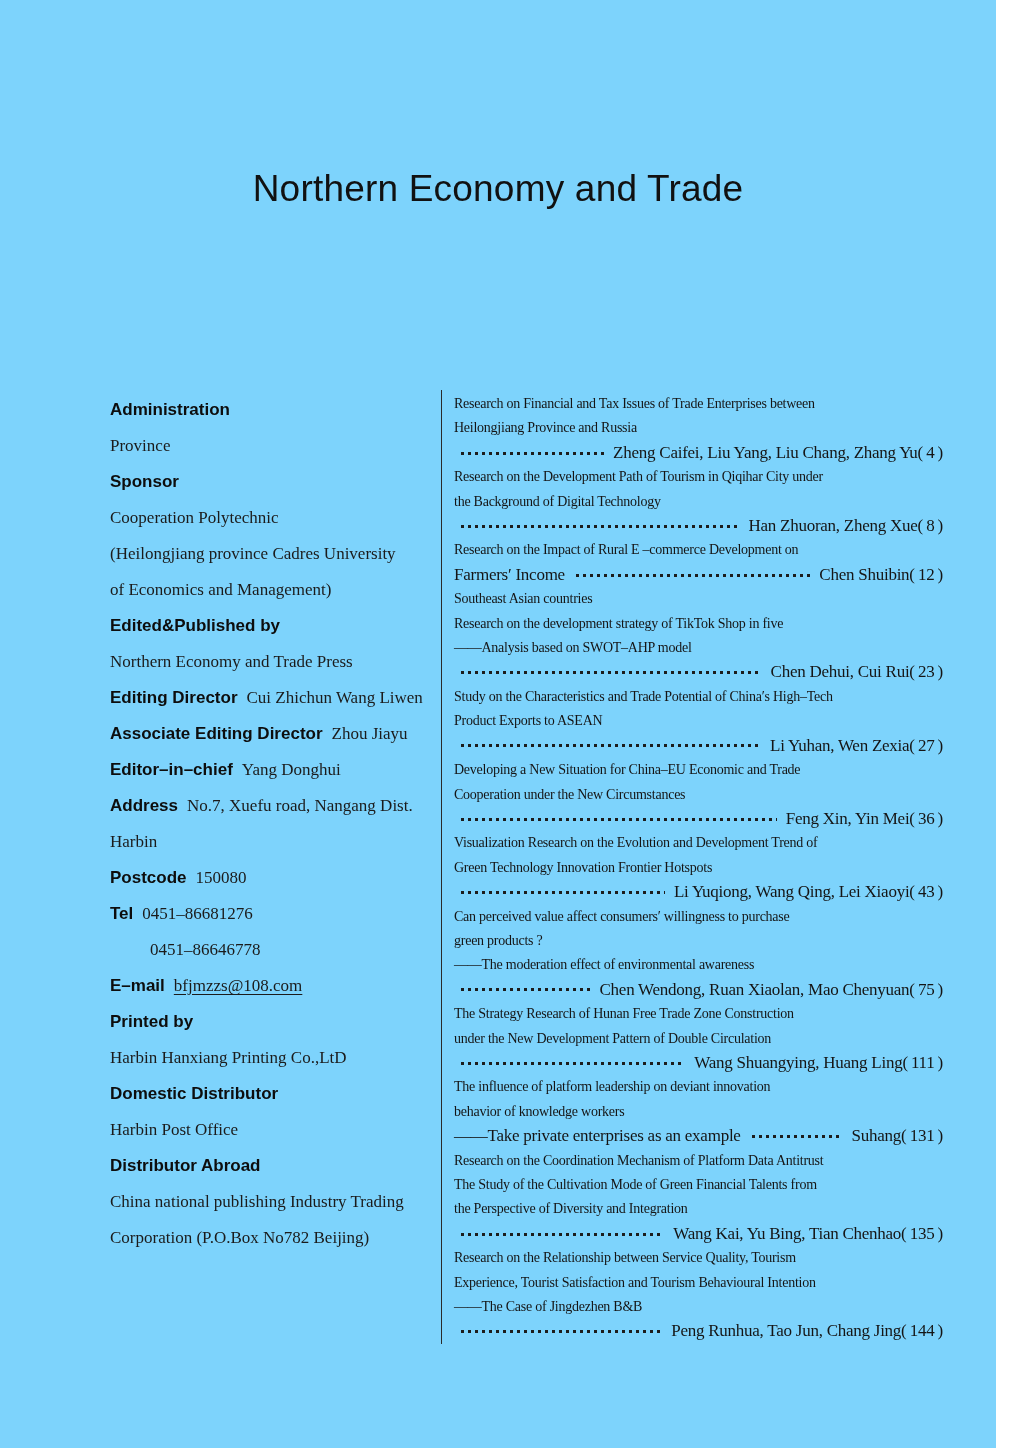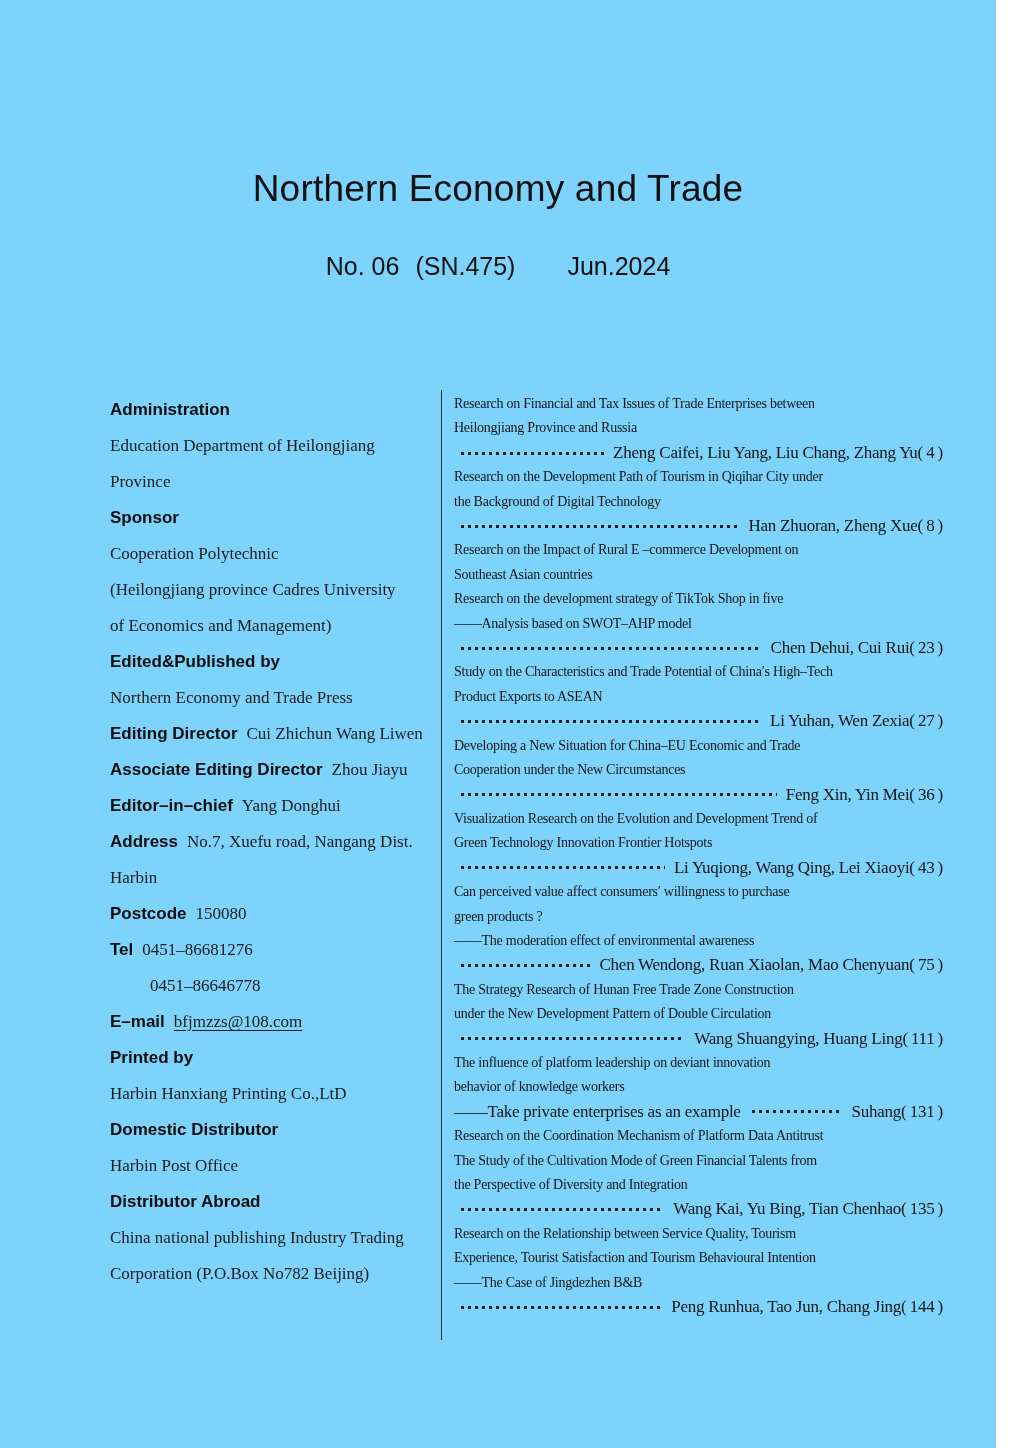--- a/index.html
+++ b/index.html
@@ -60,29 +60,25 @@
   .leader .dots.no-prefix { margin-left:5px; }
   .leader .authors { white-space:nowrap; }
 </style>
 </head>
 <body>
 
 <div class="page">
 
   <div class="header">
     <h1 class="journal-title">Northern Economy and Trade</h1>
-    <div class="issue-line">
-      <span class="no">No. 06</span><span class="sn">(SN.475)</span><span class="date">Jun.2024</span>
-    </div>
   </div>
 
   <div class="columns">
     <aside class="col-left" id="masthead">
         <div class="m-line"><span class="lbl">Administration</span></div>
-        <div class="m-line"><span class="val">Education Department of Heilongjiang</span></div>
         <div class="m-line"><span class="val">Province</span></div>
         <div class="m-line"><span class="lbl">Sponsor</span></div>
         <div class="m-line"><span class="val">Cooperation Polytechnic</span></div>
         <div class="m-line"><span class="val">(Heilongjiang province Cadres University</span></div>
         <div class="m-line"><span class="val">of Economics and Management)</span></div>
         <div class="m-line"><span class="lbl">Edited&amp;Published by</span></div>
         <div class="m-line"><span class="val">Northern Economy and Trade Press</span></div>
         <div class="m-line"><span class="lbl">Editing Director</span><span class="val">Cui Zhichun Wang Liwen</span></div>
         <div class="m-line"><span class="lbl">Associate Editing Director</span><span class="val">Zhou Jiayu</span></div>
         <div class="m-line"><span class="lbl">Editor–in–chief</span><span class="val">Yang Donghui</span></div>
@@ -112,20 +108,25 @@
         <div class="article">
           <div class="t-line">Research on the Development Path of Tourism in Qiqihar City under</div>
           <div class="t-line">the Background of Digital Technology</div>
           <div class="leader">
             <span class="dots no-prefix"></span>
             <span class="authors">Han Zhuoran, Zheng Xue( 8 )</span>
           </div>
         </div>
         <div class="article">
           <div class="t-line">Research on the Impact of Rural E –commerce Development on</div>
+          <div class="leader">
+            <span class="prefix">Farmers′ Income</span>
+            <span class="dots"></span>
+            <span class="authors">Chen Shuibin( 12 )</span>
+          </div>
         </div>
         <div class="article">
           <div class="t-line">Southeast Asian countries</div>
           <div class="t-line">Research on the development strategy of TikTok Shop in five</div>
           <div class="t-line">——Analysis based on SWOT–AHP model</div>
           <div class="leader">
             <span class="dots no-prefix"></span>
             <span class="authors">Chen Dehui, Cui Rui( 23 )</span>
           </div>
         </div>

